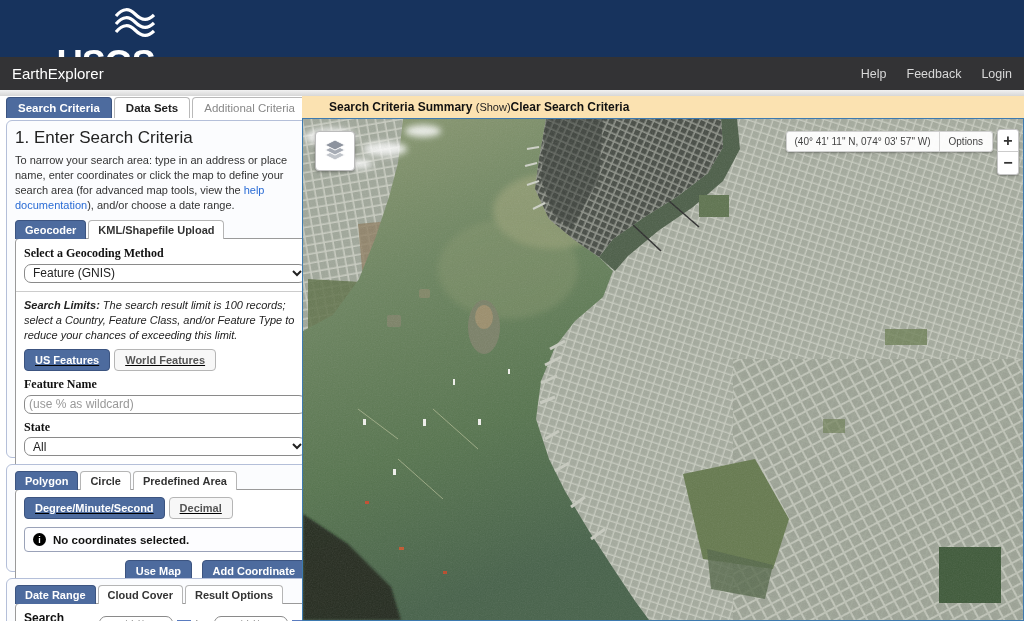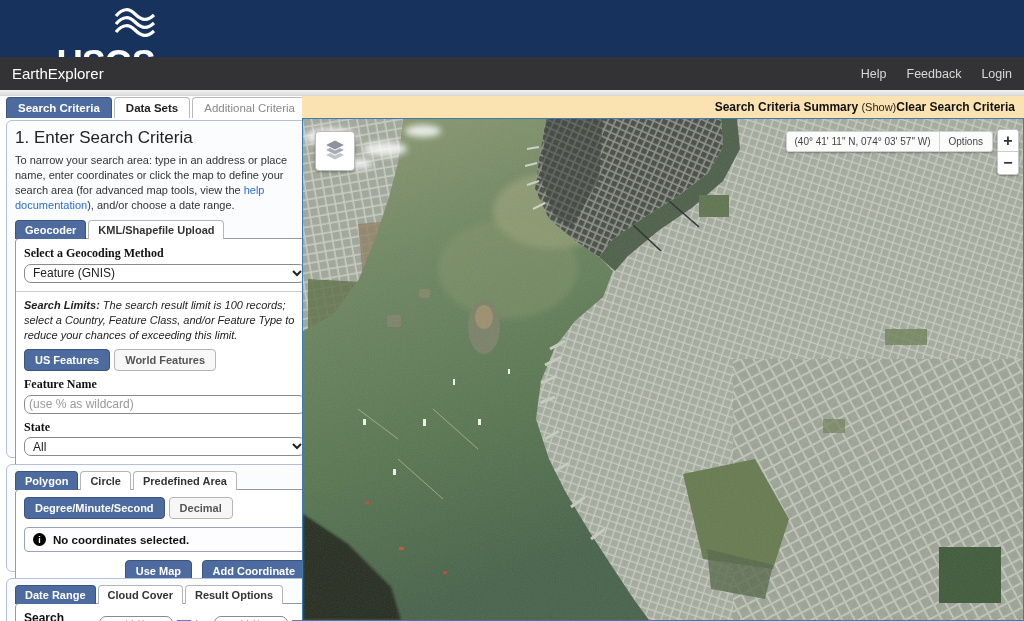--- a/index.html
+++ b/index.html
@@ -22,21 +22,21 @@
 
   
   .toptabs { position:absolute; left:6px; top:97px; height:21px; display:flex; gap:2px; }
   .toptab { font-size:11.5px; padding:4px 11px 3px; border:1px solid #b9b9b9; border-bottom:none;
             border-radius:4px 4px 0 0; background:#fff; color:#888; white-space:nowrap; cursor:pointer; }
   .toptab.active { background:#4d6b9e; border-color:#3c5480; color:#fff; font-weight:bold; }
   .toptab.bold { color:#222; font-weight:bold; }
 
   
   .summary-bar { position:absolute; left:302px; top:96px; width:722px; height:22px; background:#fbe2b1;
-                 display:flex; align-items:center; justify-content:flex-end; padding:0 9px;
+                 display:flex; align-items:center; justify-content:flex-start; padding:0 27px;
                  border-bottom:1px solid #e4c astronomical; }
   .summary-left { font-size:12px; color:#111; }
   .summary-left b { font-weight:bold; }
   .summary-show { font-size:11px; color:#222; cursor:pointer; }
   .summary-clear { font-size:12px; font-weight:bold; color:#111; cursor:pointer; }
 
   
   .panel { position:absolute; left:0; top:118px; width:302px; height:503px; background:#fff; overflow:hidden; }
   .card { position:absolute; left:6px; width:318px; background:#fbfcfe; border:1px solid #b4bfd9;
           border-radius:6px; padding:5px 8px; }
@@ -51,21 +51,21 @@
             border-radius:4px 4px 0 0; background:#fff; color:#333; cursor:pointer; white-space:nowrap; }
   .subtab.active { background:#4d6b9e; color:#fff; border-color:#3c5480; }
   .inner { background:#fff; border:1px solid #9a9a9a; border-radius:4px; padding:7px 8px; }
   .lbl { font-size:12px; font-weight:bold; color:#111; margin:6px 0 2px;font-family:Liberation Serif, serif; }
   .lbl.first { margin-top:0; }
   select,input[type=text] { width:100%; height:19px; font-size:12px; border:1px solid #8a8a8a;
             border-radius:7px; background:#fff; color:#222; font-family:"Liberation Sans",sans-serif; padding:0 4px; }
   input::placeholder { color:#999; }
   .divider { border-top:1px solid #ccc; margin:8px -8px 6px; }
   .limits { font-size:11px; font-style:italic; color:#222; line-height:1.35; }
-  .btnrow { display:flex; gap:4px; margin-top:7px; }
+  .btnrow { display:flex; gap:4px; margin-top:7px;text-decoration:underline; }
   .btn { font-size:11px; font-weight:bold; background:#4d6b9e; color:#fff; border:1px solid #3c5480;
          border-radius:4px; padding:4px 10px; cursor:pointer; font-family:"Liberation Sans",sans-serif; }
   .btn-light { background:#f7f7f7; color:#555; border-color:#b5b5b5; }
   .right { text-align:right; margin-top:9px; }
   .right .btn { margin-left:5px; }
   .infobox { margin-top:8px; background:#fdfdff; border:1px solid #9aa2b8; border-radius:4px;
              padding:5px 8px; display:flex; align-items:center; gap:7px; }
   .info-icon { width:13px; height:13px; border-radius:50%; background:#000; color:#fff; font-size:9px;
                font-weight:bold; display:inline-flex; align-items:center; justify-content:center; flex:0 0 13px; }
   .infobox b { font-size:11.5px; color:#111; }

